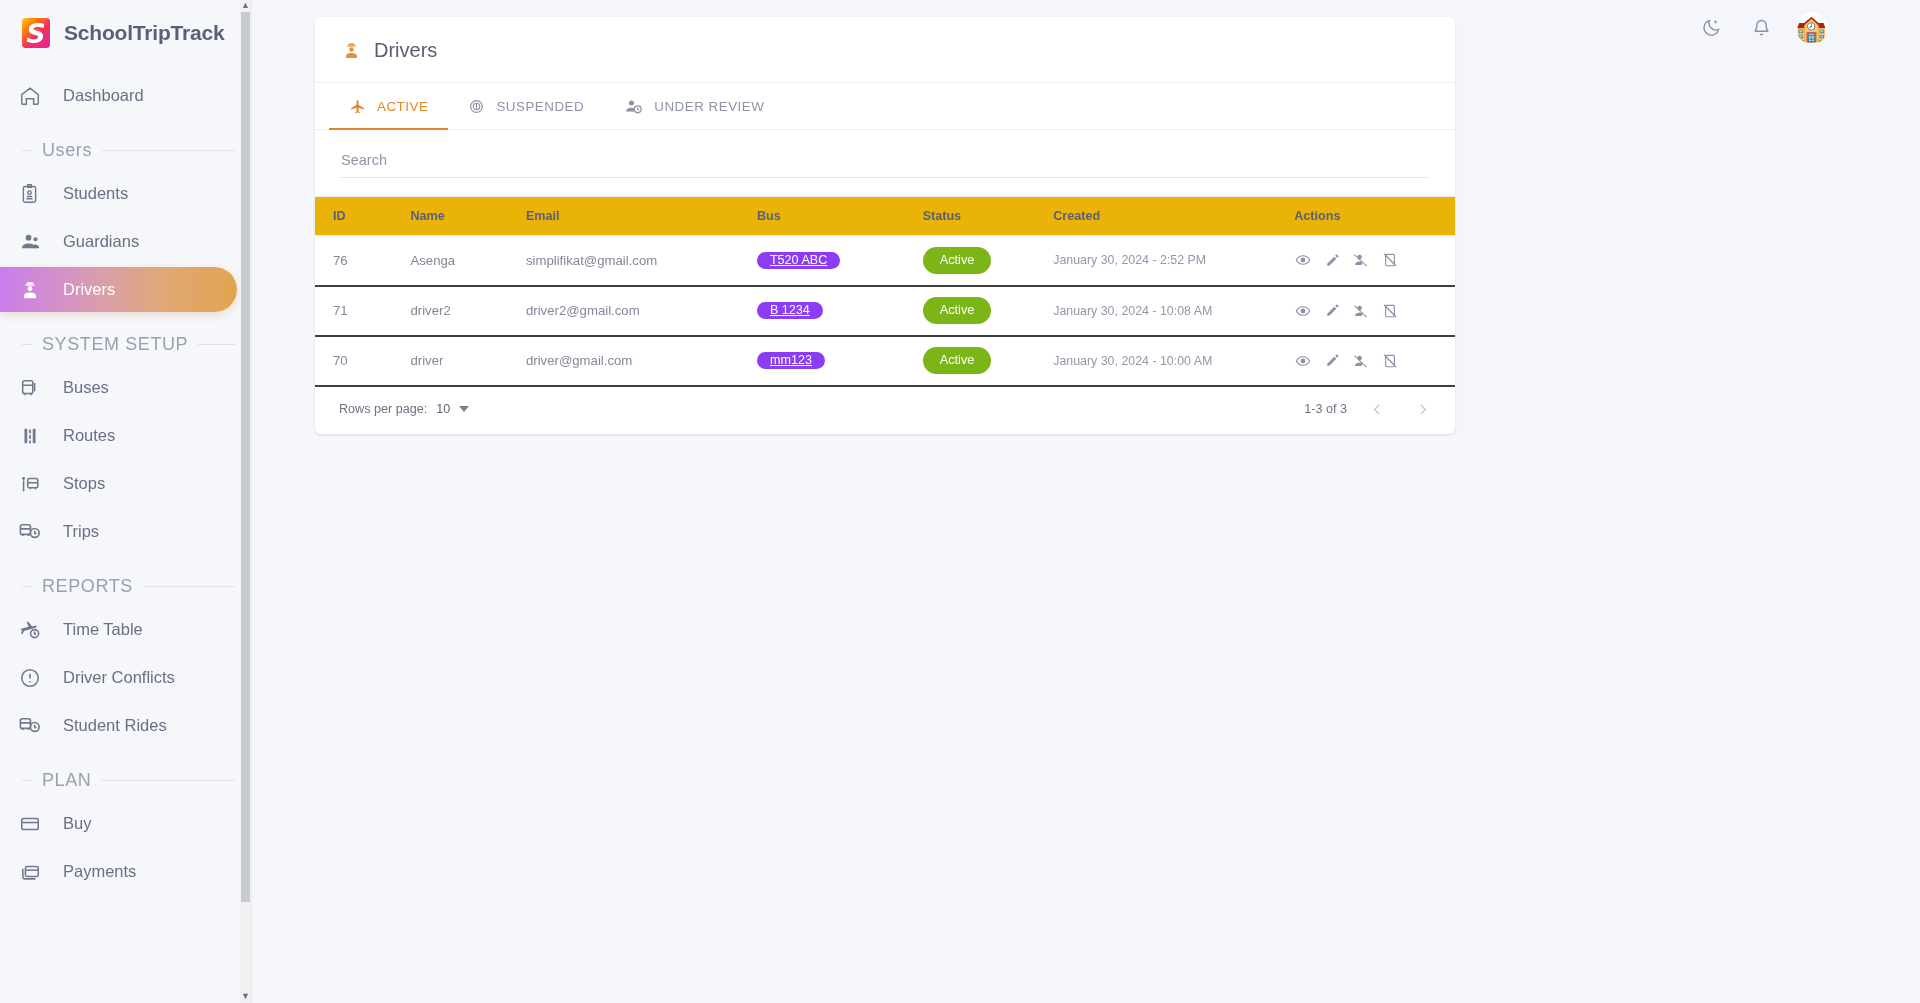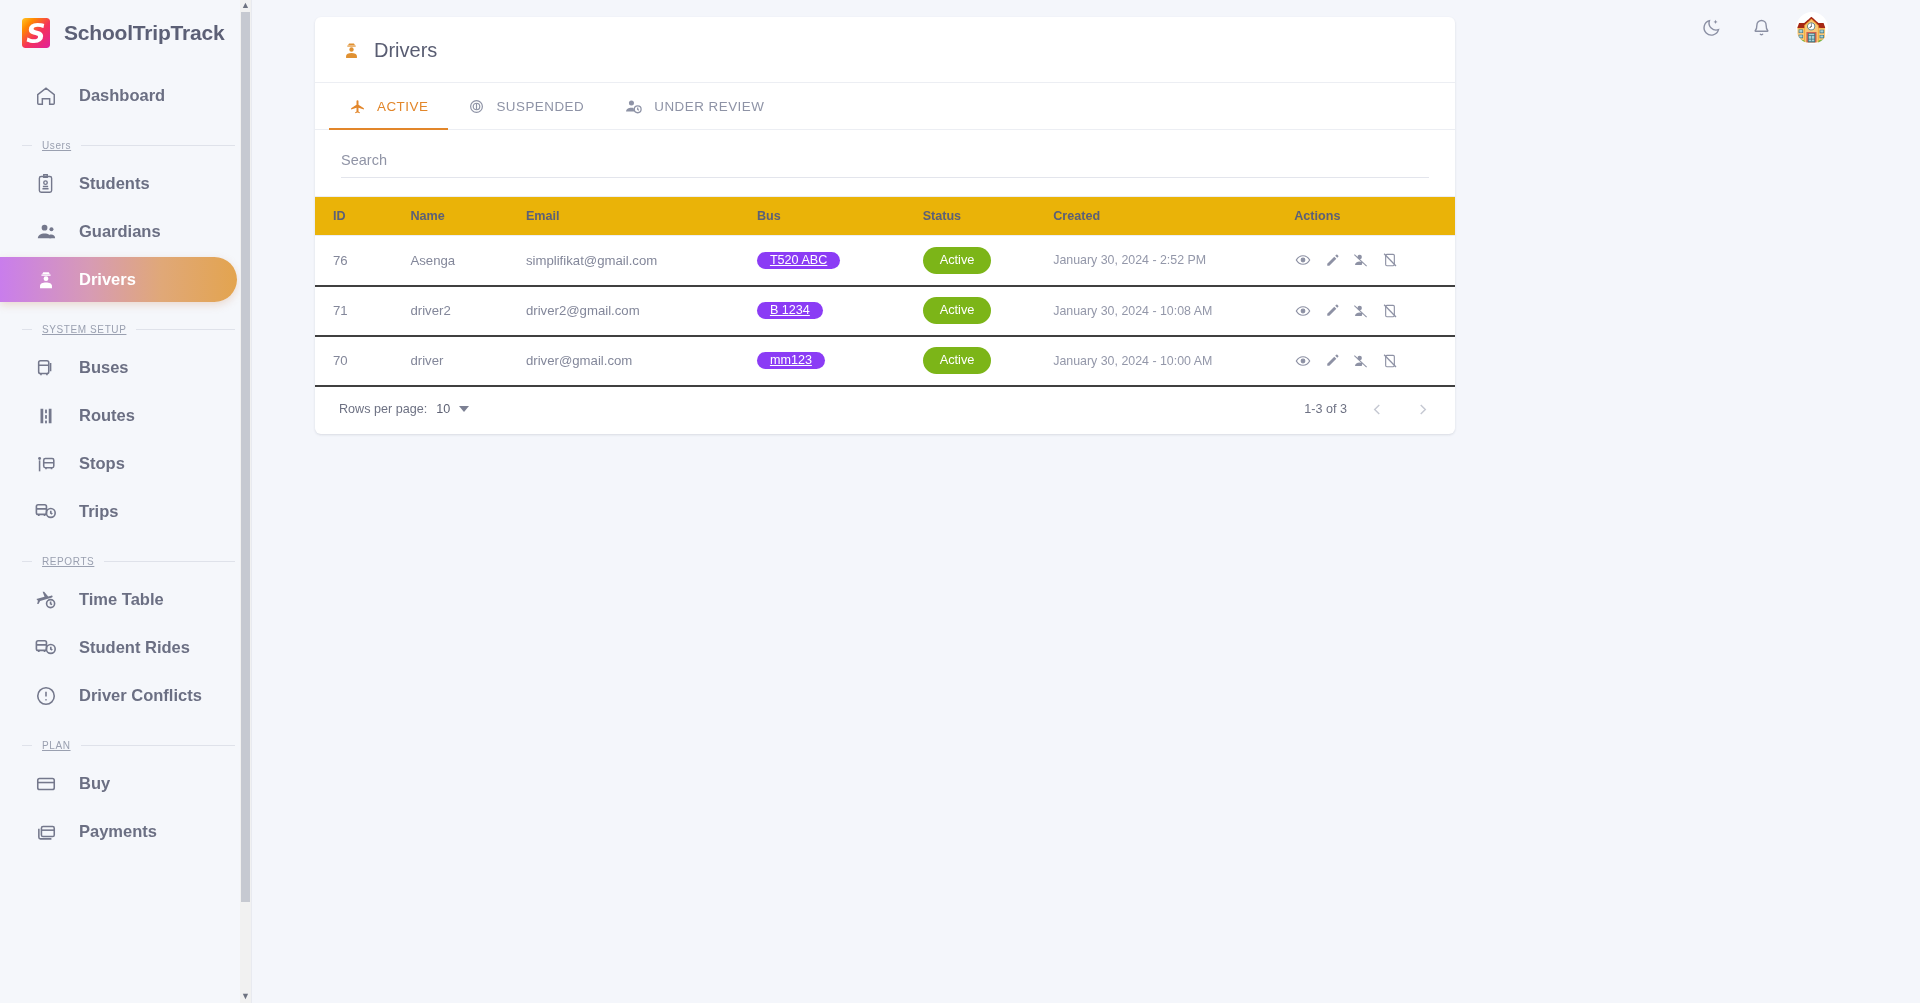--- a/index.html
+++ b/index.html
@@ -41,41 +41,39 @@
     font-weight: 700; font-style: italic;
     text-shadow: 0 0 1px rgba(0,0,0,.08);
   }
   .brand-name {
     font-size: 21px; font-weight: 700; color: #5c6076; letter-spacing: -.2px;
   }
   .nav { padding-top: 4px; }
   .nav-item {
     display: flex; align-items: center; gap: 22px;
     height: 45px; margin: 3px 14px 3px 0;
-    padding-left: 34px;
+    padding-left: 18px;
     border-radius: 0 24px 24px 0;
     color: #6b6f83;
     font-size: 16.5px;
     cursor: pointer;
-    font-weight: bold;
   }
   .nav-item .ico { width: 23px; height: 23px; display:flex; align-items:center; justify-content:center; color:#74788c; flex: 0 0 23px;}
   .nav-item.active {
     background: linear-gradient(90deg,#c97dec 0%,#d79bb4 38%,#e0a878 68%,#e3a44f 100%);
     color: #ffffff;
     box-shadow: 0 3px 8px rgba(210,150,110,.30);
   }
   .nav-item.active .ico { color: #ffffff; }
   .section-label {
     display: flex; align-items: center; gap: 10px;
     padding: 0 16px 0 22px;
     margin: 22px 0 10px 0;
-    font-size: 10px; color: #9aa0b0; letter-spacing: .6px;
+    font-size: 18px; color: #9aa0b0; letter-spacing: .6px;
     white-space: nowrap;
-    text-decoration: underline;
   }
   .section-label::before { content:""; width: 10px; height:1px; background:#dfe2ea; flex:0 0 10px;}
   .section-label::after { content:""; flex: 1 1 auto; height: 1px; background: #dfe2ea; }
 
   
   .sb-track {
     position: absolute; right: 0; top: 0; width: 11px; height: 1003px;
     background: #f1f1f1;
   }
   .sb-thumb {
@@ -324,38 +322,38 @@
           <svg width="23" height="23" viewBox="0 0 24 24" fill="none" stroke="currentColor" stroke-width="1.7">
               <path d="M2.5 11.5 11 9.2l-2-5.4h1.6l4.2 5 3-.8c.9-.2 1.6.2 1.6.9s-.6 1.1-1.4 1.3L6.4 13.6l-1.7 3H3.3l.8-3.2z" fill="currentColor" stroke="none"></path>
               <circle cx="17.3" cy="16.3" r="4.2"></circle>
               <path d="M17.3 14.2v2.2l1.5 1"></path>
             </svg>
         </span>
         <span>Time Table</span>
       </div>
       <div class="nav-item">
         <span class="ico">
+          <svg width="22" height="22" viewBox="0 0 24 24" fill="none" stroke="currentColor" stroke-width="1.7">
+              <circle cx="12" cy="12" r="9"></circle>
+              <path d="M12 7.4v5.2"></path>
+              <circle cx="12" cy="16.2" r=".9" fill="currentColor" stroke="none"></circle>
+            </svg>
+        </span>
+        <span>Driver Conflicts</span>
+      </div>
+      <div class="nav-item">
+        <span class="ico">
           <svg width="23" height="23" viewBox="0 0 24 24" fill="none" stroke="currentColor" stroke-width="1.7">
               <rect x="2.5" y="5" width="10.5" height="10" rx="1.8"></rect>
               <path d="M2.5 9.3H13M5.4 12.6h.01M10.1 12.6h.01M5 15v1.7M11 15v1.7"></path>
               <circle cx="17.5" cy="13.5" r="4.6"></circle>
               <path d="M17.5 11.2v2.4l1.6 1"></path>
             </svg>
         </span>
         <span>Student Rides</span>
-      </div>
-      <div class="nav-item">
-        <span class="ico">
-          <svg width="22" height="22" viewBox="0 0 24 24" fill="none" stroke="currentColor" stroke-width="1.7">
-              <circle cx="12" cy="12" r="9"></circle>
-              <path d="M12 7.4v5.2"></path>
-              <circle cx="12" cy="16.2" r=".9" fill="currentColor" stroke="none"></circle>
-            </svg>
-        </span>
-        <span>Driver Conflicts</span>
       </div>
 
       <div class="section-label">
         <span>PLAN</span>
       </div>
       <div class="nav-item">
         <span class="ico">
           <svg width="22" height="22" viewBox="0 0 24 24" fill="none" stroke="currentColor" stroke-width="1.7">
               <rect x="3" y="6" width="18" height="12" rx="2"></rect>
               <path d="M3 10.4h18"></path>

